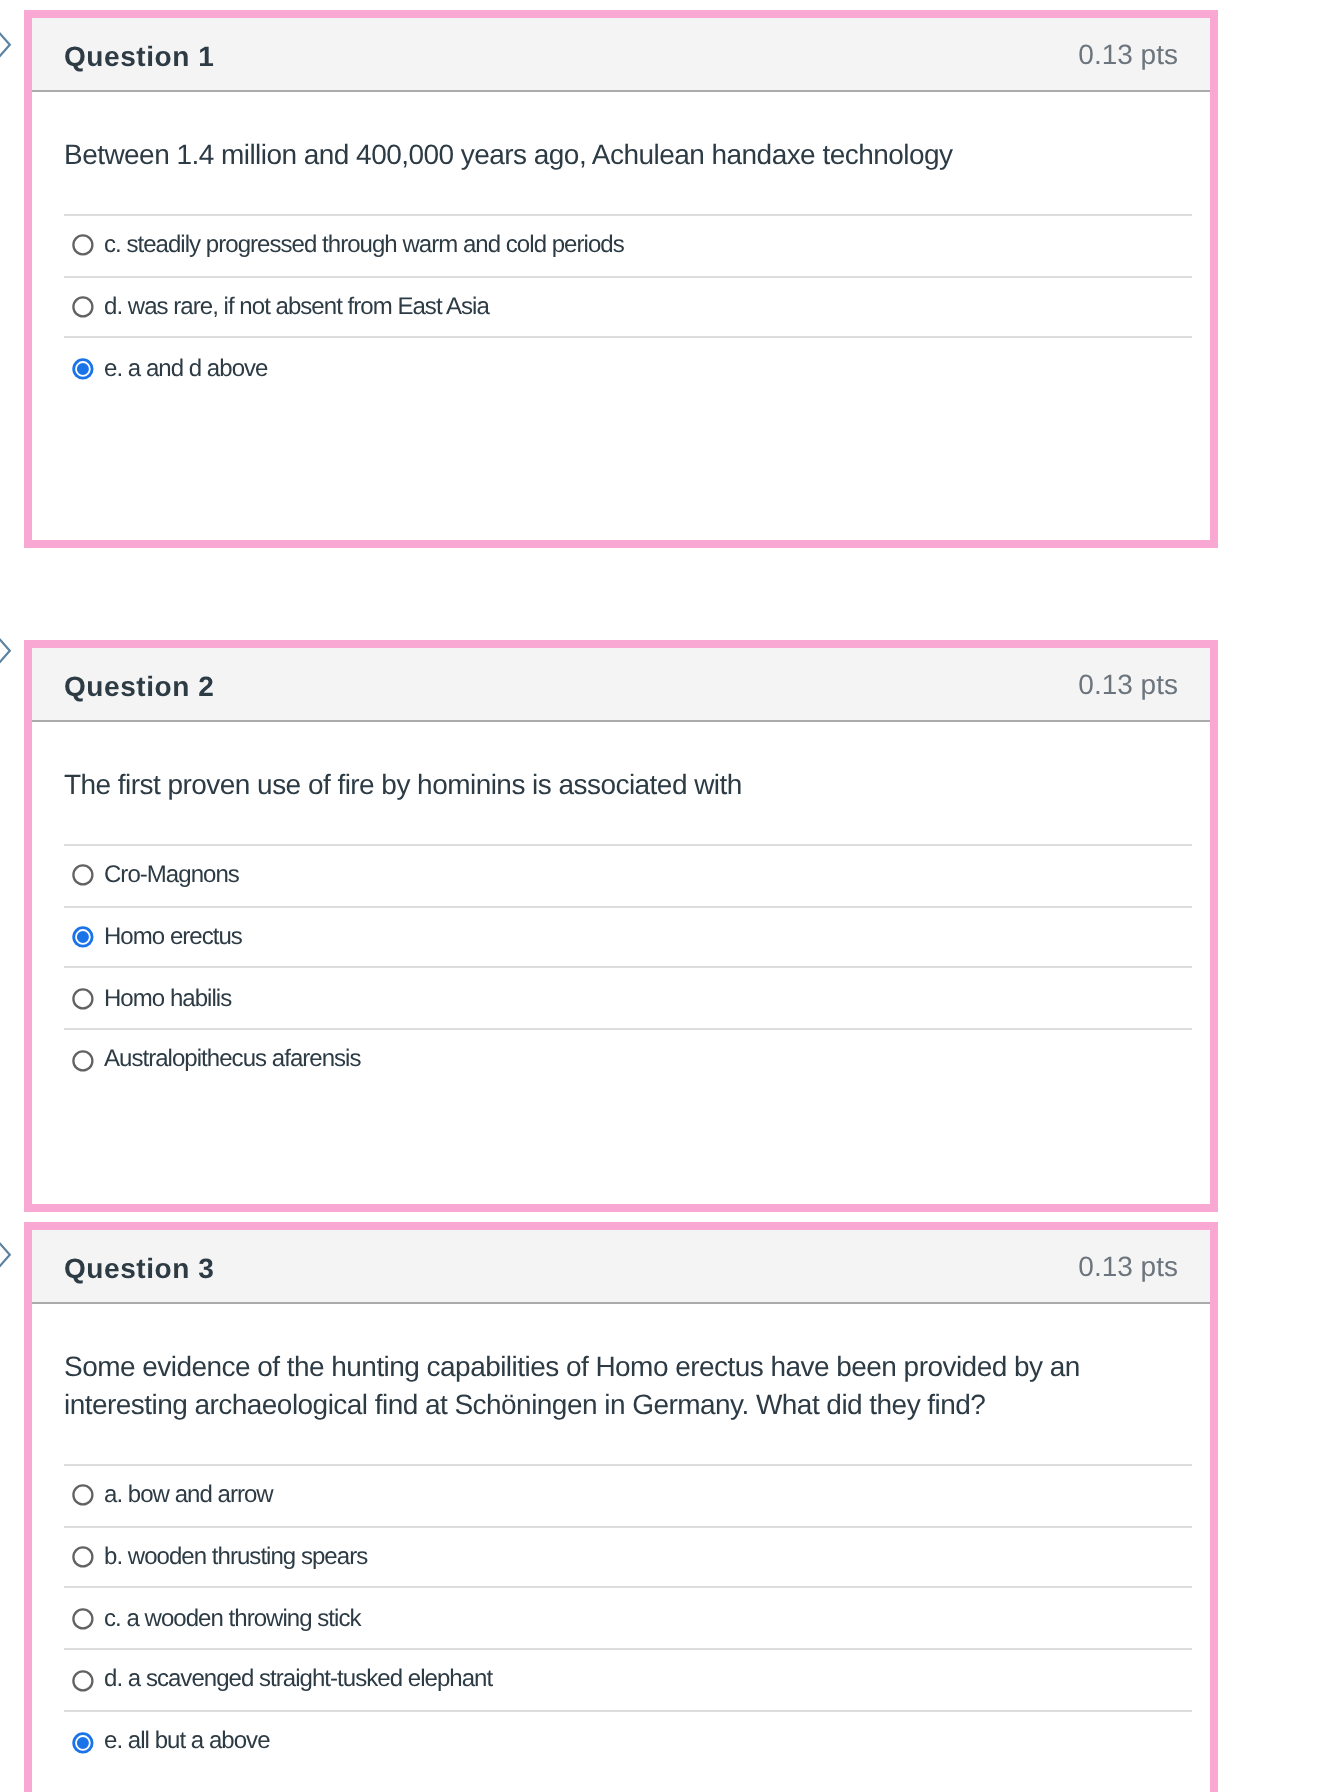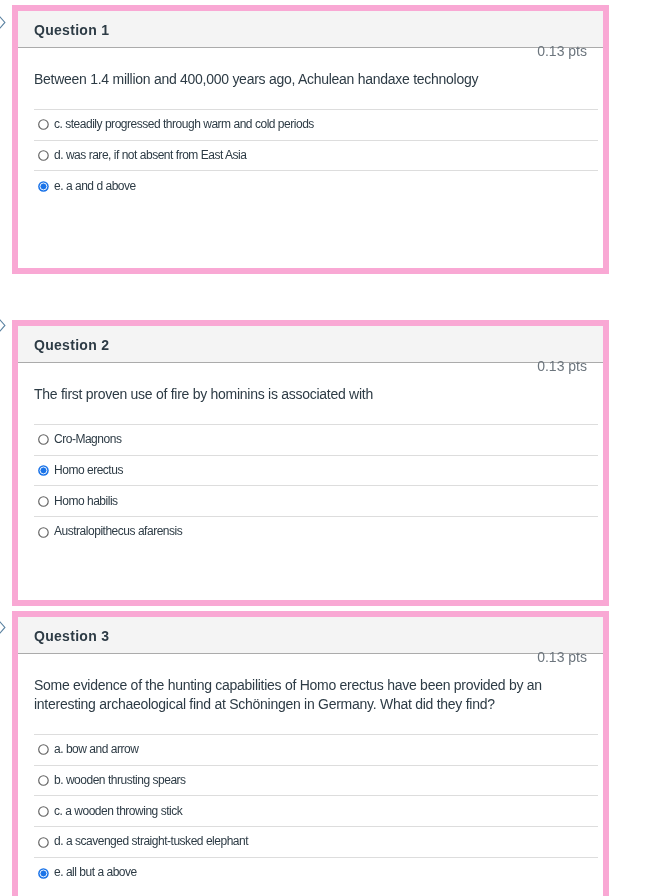--- a/index.html
+++ b/index.html
@@ -2,28 +2,28 @@
 <html><head>
 <meta charset="utf-8">
 <style>
   html,body{margin:0;padding:0;}
   body{width:666px;height:896px;background:#ffffff;overflow:hidden;
        font-family:"Liberation Sans",sans-serif;
        }
   .page{position:relative;width:666px;height:896px;}
 
   .qcard{position:absolute;left:12px;width:597px;
-         border:6px solid #f9a8d4;background:#ffffff;box-sizing:border-box;}
+         border:4px solid #f9a8d4;background:#ffffff;box-sizing:border-box;}
 
   .qhead{position:relative;height:37px;background:#f4f4f4;
          border-bottom:1px solid #ababab;box-sizing:border-box;}
   .qtitle{position:absolute;left:16px;top:10px;font-size:14px;font-weight:bold;
           color:#2d3b45;letter-spacing:0.29px;line-height:18px;}
   .qpts{position:absolute;right:16px;top:9px;font-size:14px;color:#6c757d;
-        letter-spacing:0.0px;line-height:18px;margin-top:22px;}
+        letter-spacing:0.0px;line-height:18px;}
   .qtext{position:absolute;left:16px;top:59px;width:563px;font-size:14px;color:#2d3b45;
          letter-spacing:-0.27px;line-height:18.5px;}
 
   .answers{position:absolute;left:16px;width:564px;}
   .ans{position:relative;height:30.8px;border-top:1px solid #dddddd;box-sizing:border-box;}
   .anslabel{position:absolute;left:20px;top:6.2px;font-size:12px;color:#2d3b45;
             letter-spacing:-0.48px;line-height:16px;white-space:nowrap;}
   .radio{position:absolute;left:4.1px;top:9.55px;width:11px;height:11px;}
 
   .chev{position:absolute;left:0px;}

